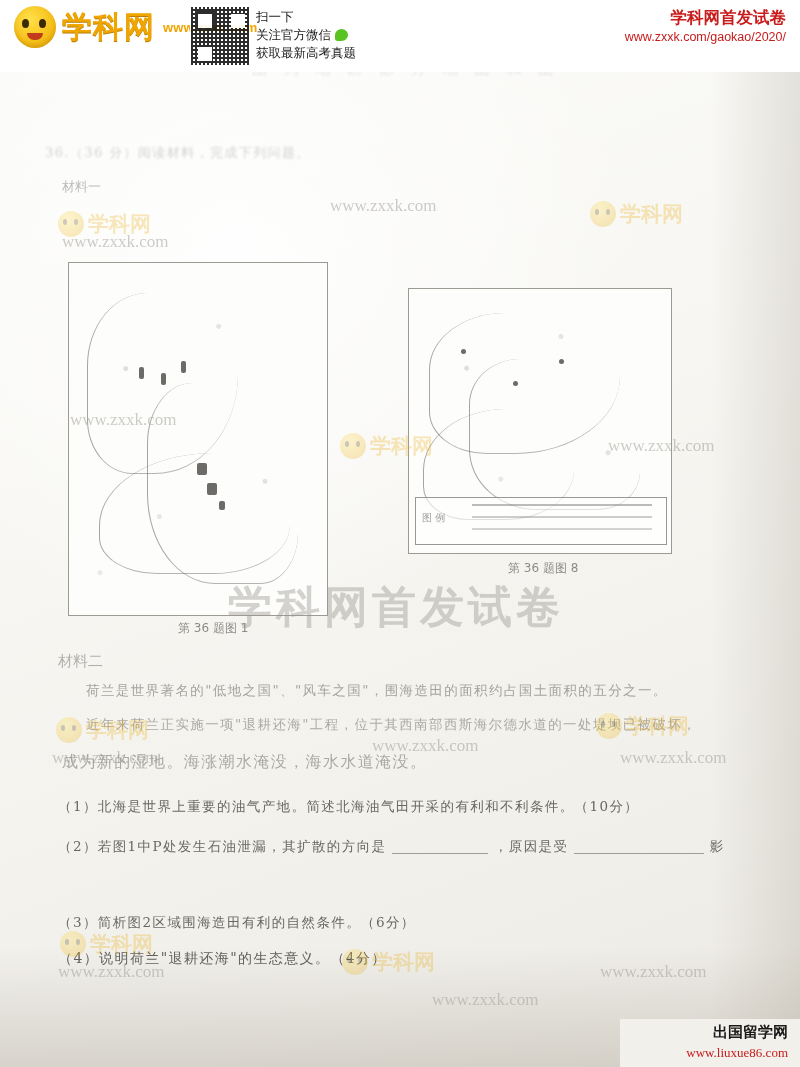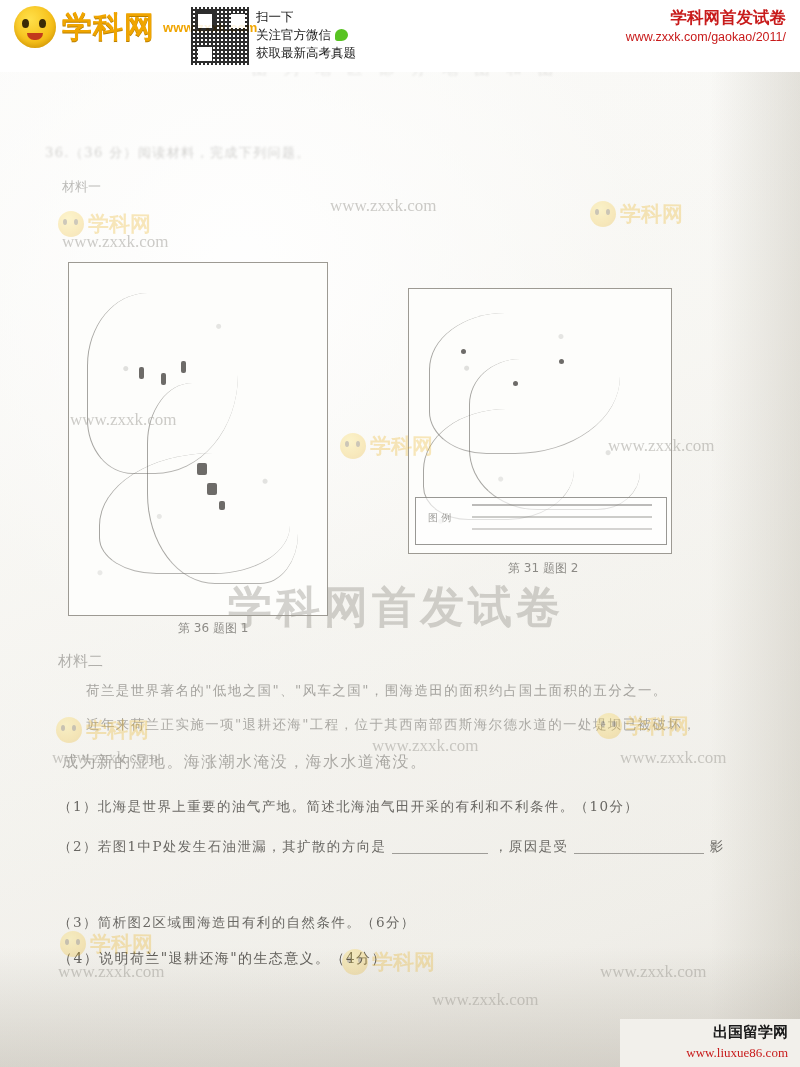--- a/index.html
+++ b/index.html
@@ -332,21 +332,21 @@
     <div class="qr-caption">
       <div>扫一下</div>
       <div>
         <span>关注官方微信</span><span class="wechat-dot"></span>
       </div>
       <div>获取最新高考真题</div>
     </div>
 
     <div class="brand-right">
       <div class="title">学科网首发试卷</div>
-      <div class="url">www.zxxk.com/gaokao/2011/</div>
+      <div class="url">www.zxxk.com/gaokao/2020/</div>
     </div>
   </div>
 
   <div class="scan-line veryfaint" style="left:252px; top:60px; font-size:15px; letter-spacing:6px;">图 为 地 区 部 分 地 图  和  图</div>
 
   <div class="scan-line faint handwrite" style="left:45px; top:144px; font-size:13px;">36.（36 分）阅读材料，完成下列问题。</div>
 
   <div class="scan-line" style="left:62px; top:178px; font-size:13px; opacity:0.45;">材料一</div>
 
   <div class="map" style="left:68px; top:262px; width:258px; height:352px;">
@@ -365,27 +365,27 @@
 
   <div class="map" style="left:408px; top:288px; width:262px; height:264px;">
     <div class="map-noise"></div>
     <div class="coast" style="left:20px; top:24px; width:190px; height:140px;"></div>
     <div class="coast" style="left:60px; top:70px; width:170px; height:150px; border-radius:30% 55% 25% 40%;"></div>
     <div class="coast" style="left:14px; top:120px; width:150px; height:110px; border-radius:55% 25% 45% 30%;"></div>
     <div class="blob" style="left:52px; top:60px; width:5px; height:5px; border-radius:50%;"></div>
     <div class="blob" style="left:104px; top:92px; width:5px; height:5px; border-radius:50%;"></div>
     <div class="blob" style="left:150px; top:70px; width:5px; height:5px; border-radius:50%;"></div>
     <div class="legend-box" style="left:6px; top:208px; width:250px; height:46px;">
-      <div style="position:absolute; left:6px; top:13px; font-family:'DejaVu Sans',sans-serif; font-size:10px; color:#5a5853; opacity:0.6;margin-left:6px;">图 例</div>
+      <div style="position:absolute; left:6px; top:13px; font-family:'DejaVu Sans',sans-serif; font-size:10px; color:#5a5853; opacity:0.6;">图 例</div>
       <div style="position:absolute; left:56px; top:6px; width:180px; height:2px; background:rgba(90,88,83,0.4);"></div>
       <div style="position:absolute; left:56px; top:18px; width:180px; height:2px; background:rgba(90,88,83,0.3);"></div>
       <div style="position:absolute; left:56px; top:30px; width:180px; height:2px; background:rgba(90,88,83,0.25);"></div>
     </div>
   </div>
-  <div class="map-caption" style="left:508px; top:560px;">第 31 题图 2</div>
+  <div class="map-caption" style="left:508px; top:560px;">第 36 题图 8</div>
 
   <div class="scan-line" style="left:58px; top:652px; font-size:15px; opacity:0.5;">材料二</div>
 
   <div class="scan-line handwrite" style="left:86px; top:682px; font-size:13.5px; opacity:0.60;">荷兰是世界著名的"低地之国"、"风车之国"，围海造田的面积约占国土面积的五分之一。</div>
   <div class="scan-line handwrite" style="left:86px; top:716px; font-size:13.5px; opacity:0.55;">近年来荷兰正实施一项"退耕还海"工程，位于其西南部西斯海尔德水道的一处堤坝已被破坏，</div>
   <div class="scan-line handwrite" style="left:62px; top:752px; font-size:16px; opacity:0.55;">成为新的湿地。海涨潮水淹没，海水水道淹没。</div>
 
   <div class="qtext handwrite" style="left:58px; top:798px;">（1）北海是世界上重要的油气产地。简述北海油气田开采的有利和不利条件。（10分）</div>
 
   <div class="qtext handwrite" style="left:58px; top:838px;">

